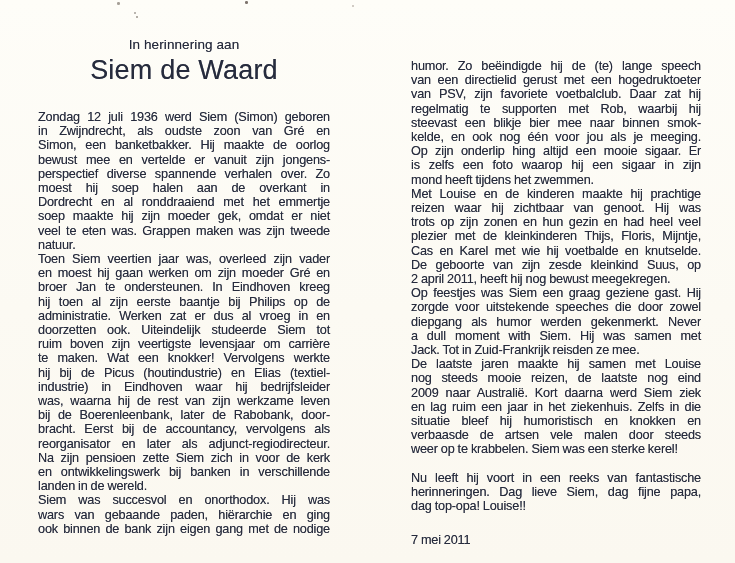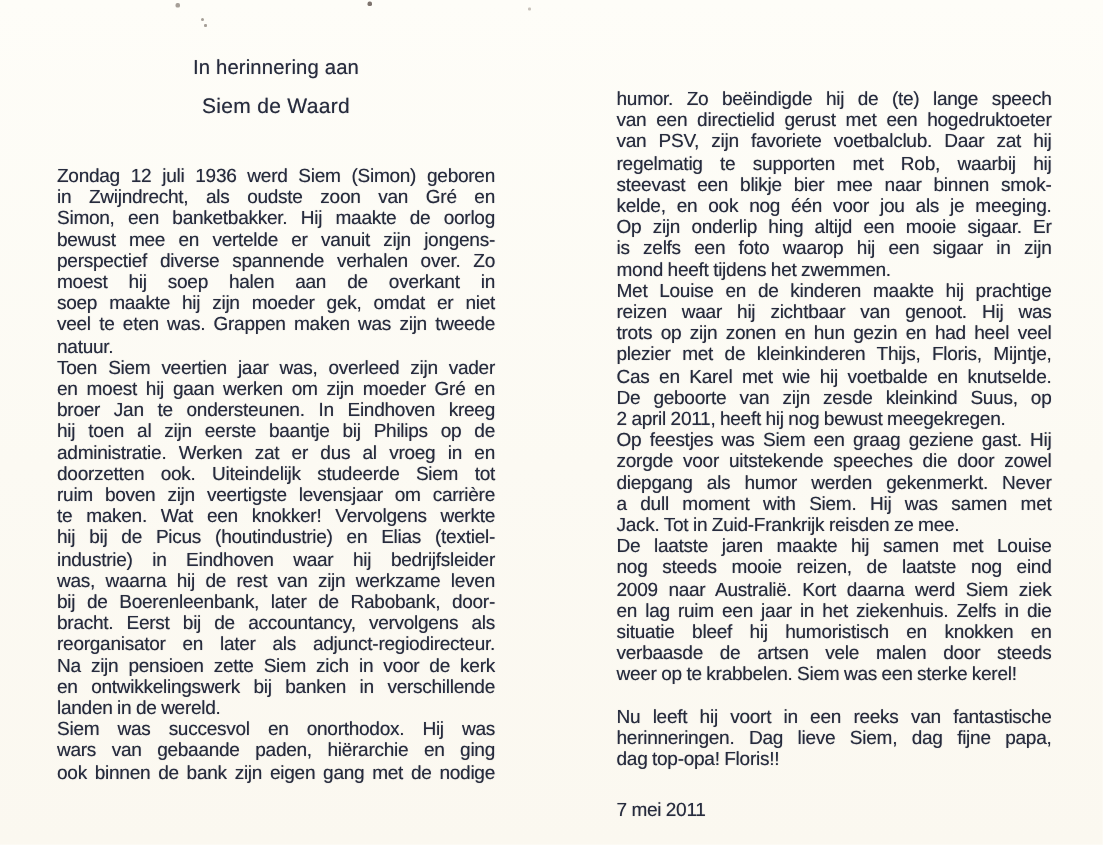--- a/index.html
+++ b/index.html
@@ -20,21 +20,21 @@
 
   .eyebrow {
     position: absolute; top: 37px; left: 0; right: 0;
     text-align: center;
     font-size: 13.5px; line-height: 16px;
     letter-spacing: 0.1px;
   }
   .title {
     position: absolute; top: 58px; left: 0; right: 0;
     text-align: center;
-    font-size: 14px; line-height: 24px;
+    font-size: 27px; line-height: 24px;
     letter-spacing: 0.2px;
   }
 
   .body-block { position: absolute; left: 0; right: 0; }
   .col-left  .body-block { top: 90px; }
   .col-right .body-block { top: 39px; }
 
   .body-block, .date-line {
     font-size: 12.7px;
     line-height: 14.2px;
@@ -70,20 +70,21 @@
     <div class="eyebrow">In herinnering aan</div>
     <div class="title">Siem de Waard</div>
     <div class="body-block">
         <div class="para">
           <div class="tline">Zondag 12 juli 1936 werd Siem (Simon) geboren</div>
           <div class="tline">in Zwijndrecht, als oudste zoon van Gré en</div>
           <div class="tline">Simon, een banketbakker. Hij maakte de oorlog</div>
           <div class="tline">bewust mee en vertelde er vanuit zijn jongens-</div>
           <div class="tline">perspectief diverse spannende verhalen over. Zo</div>
           <div class="tline">moest hij soep halen aan de overkant in</div>
+          <div class="tline">Dordrecht en al ronddraaiend met het emmertje</div>
           <div class="tline">soep maakte hij zijn moeder gek, omdat er niet</div>
           <div class="tline">veel te eten was. Grappen maken was zijn tweede</div>
           <div class="tline tline-end">natuur.</div>
         </div>
         <div class="para">
           <div class="tline">Toen Siem veertien jaar was, overleed zijn vader</div>
           <div class="tline">en moest hij gaan werken om zijn moeder Gré en</div>
           <div class="tline">broer Jan te ondersteunen. In Eindhoven kreeg</div>
           <div class="tline">hij toen al zijn eerste baantje bij Philips op de</div>
           <div class="tline">administratie. Werken zat er dus al vroeg in en</div>
@@ -143,20 +144,20 @@
             <div class="tline">nog steeds mooie reizen, de laatste nog eind</div>
             <div class="tline">2009 naar Australië. Kort daarna werd Siem ziek</div>
             <div class="tline">en lag ruim een jaar in het ziekenhuis. Zelfs in die</div>
             <div class="tline">situatie bleef hij humoristisch en knokken en</div>
             <div class="tline">verbaasde de artsen vele malen door steeds</div>
             <div class="tline tline-end">weer op te krabbelen. Siem was een sterke kerel!</div>
           </div>
           <div class="para gap-before">
             <div class="tline">Nu leeft hij voort in een reeks van fantastische</div>
             <div class="tline">herinneringen. Dag lieve Siem, dag fijne papa,</div>
-            <div class="tline tline-end">dag top-opa! Floris!!</div>
+            <div class="tline tline-end">dag top-opa! Louise!!</div>
           </div>
         </div>
       <div class="date-line">7 mei 2011</div>
     </div>
   </div>
 
 </div>
 
 </body></html>

